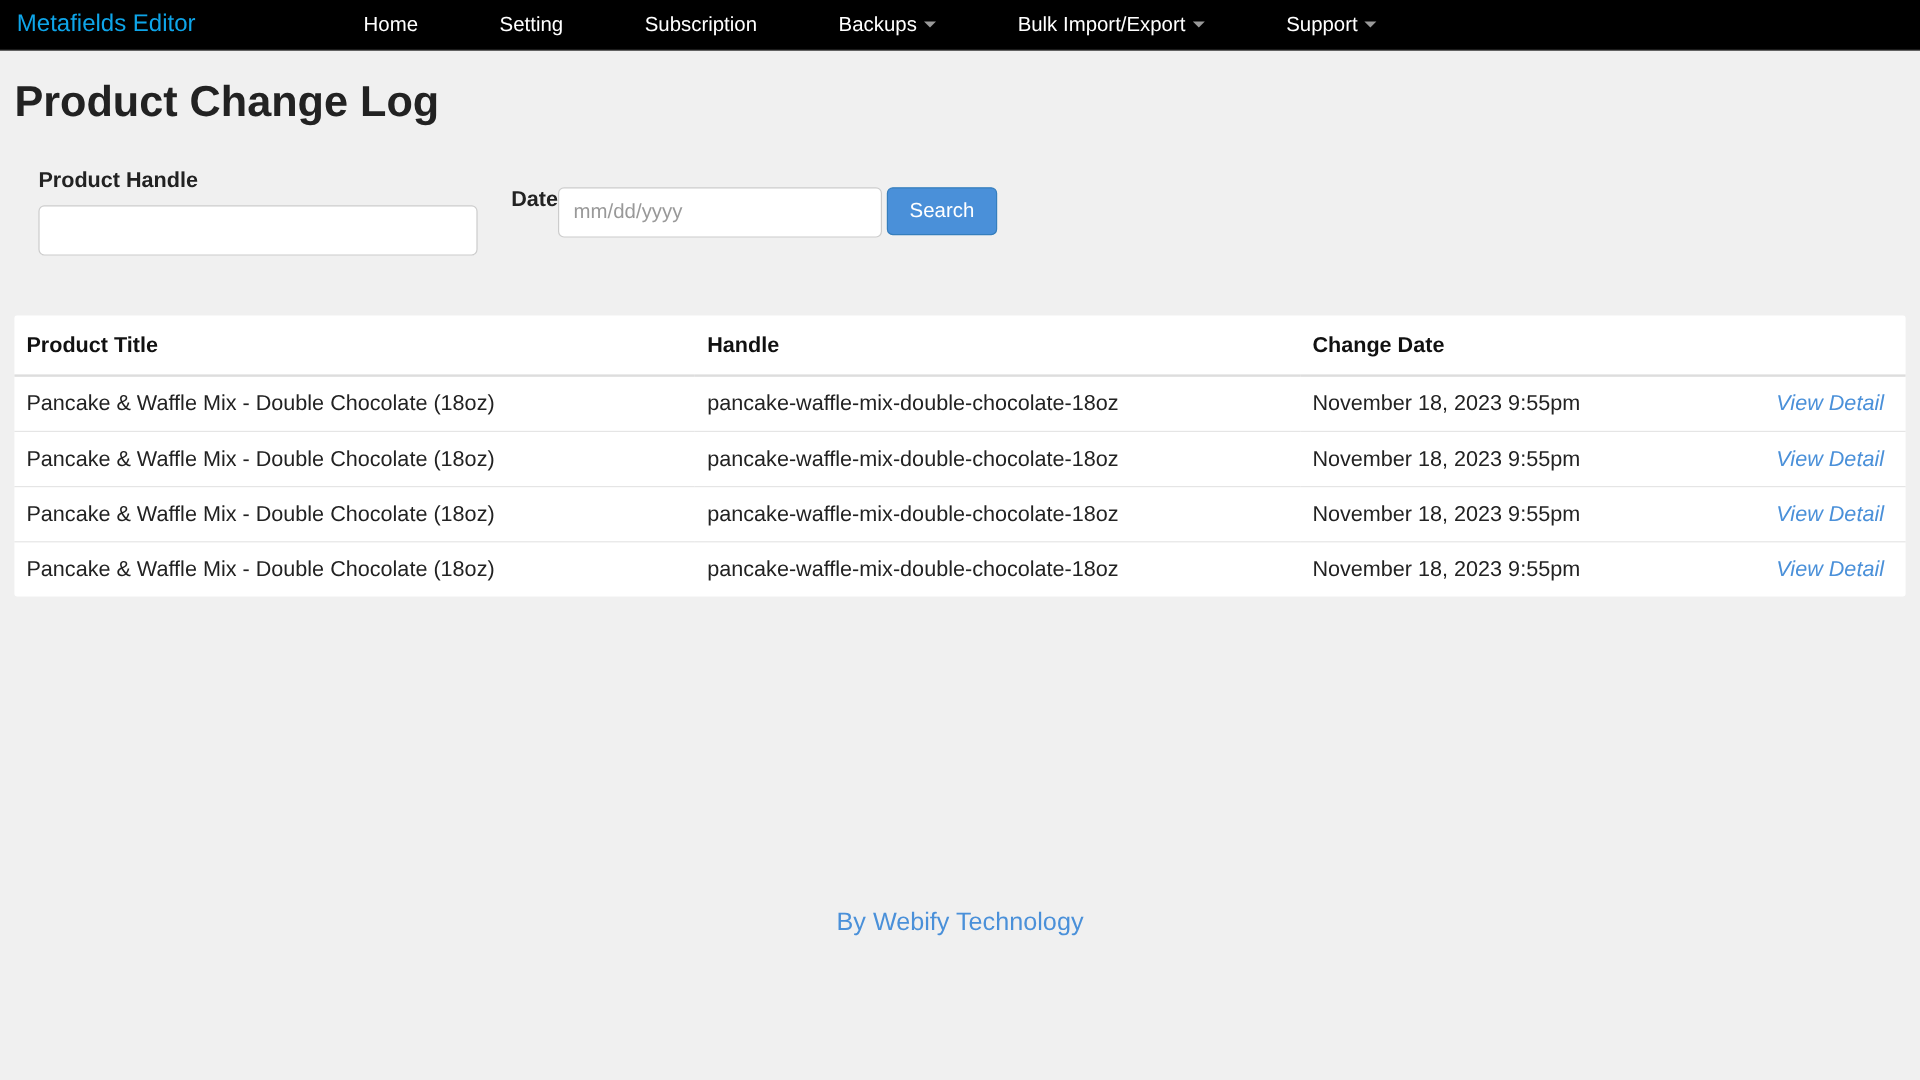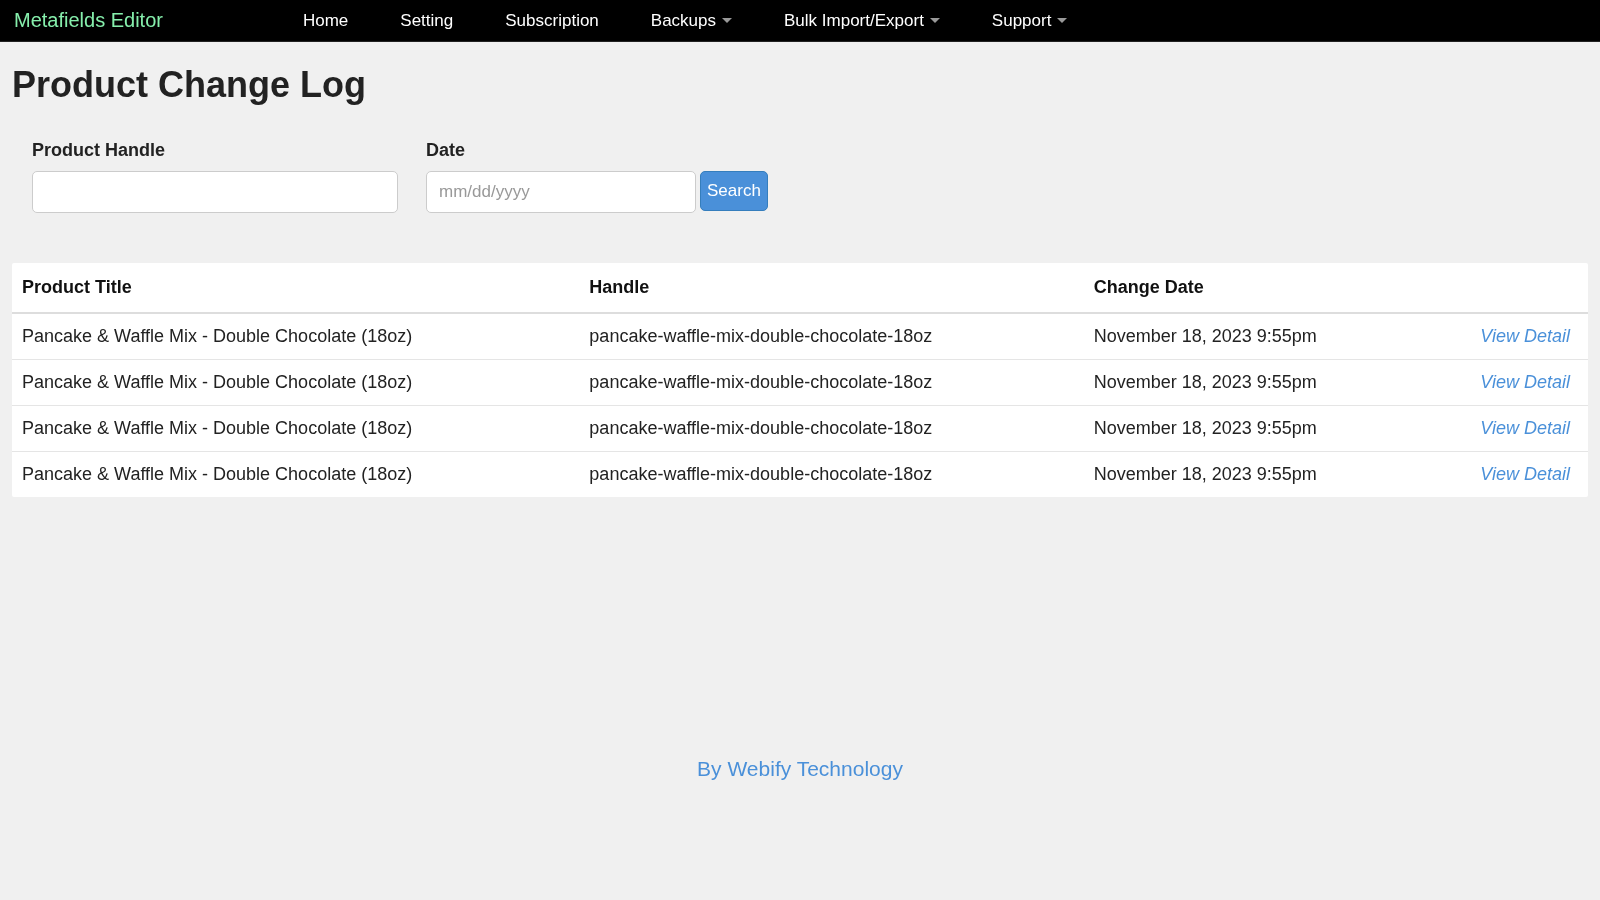--- a/index.html
+++ b/index.html
@@ -16,28 +16,28 @@
     }
     .navbar {
       background: #000;
       height: 42px;
       display: flex;
       align-items: center;
       padding: 0 14px;
       border-bottom: 1px solid #222;
     }
     .navbar-brand {
-      color: #86efac;
+      color: #0ea5e9;
       font-size: 20px;
       font-weight: 500;
       margin-right: 140px;
     }
     .navbar-nav {
       display: flex;
-      gap: 52px;
+      gap: 68px;
       justify-content: center;
     }
     .nav-item {
       color: #fff;
       font-size: 17px;
       cursor: pointer;
       display: flex;
       align-items: center;
       gap: 6px;
     }
@@ -81,21 +81,21 @@
       outline: none;
     }
     #handle-input { width: 366px; }
     #date-input { width: 270px; color: #999; }
     #date-input::placeholder { color: #999; }
     .search-btn {
       background: #4a90d9;
       color: #fff;
       border: 1px solid #357ebd;
       border-radius: 5px;
-      padding: 9px 6px;
+      padding: 9px 18px;
       font-size: 17px;
       cursor: pointer;
       margin-left: -38px;
       margin-bottom: 2px;
       height: 40px;
     }
     .table-wrap {
       margin: 40px 12px 0;
       background: #fff;
       border-radius: 2px;
@@ -173,21 +173,21 @@
   </div>
 </div>
 
 <h1 class="page-title">Product Change Log</h1>
 
 <div class="filter-row">
   <div class="filter-group">
     <label class="filter-label">Product Handle</label>
     <input id="handle-input" class="filter-input" type="text" value="" style="">
   </div>
-  <div class="filter-group" style="display:flex;flex-direction:column;">
+  <div class="filter-group" style="display:flex;flex-direction:row;">
     <label class="filter-label">Date</label>
     <div style="display:flex;align-items:center;">
       <input id="date-input" class="filter-input" type="text" placeholder="mm/dd/yyyy" style="">
       <button class="search-btn" style="margin-left:4px;">Search</button>
     </div>
   </div>
 </div>
 
 <div class="table-wrap">
   <table>

